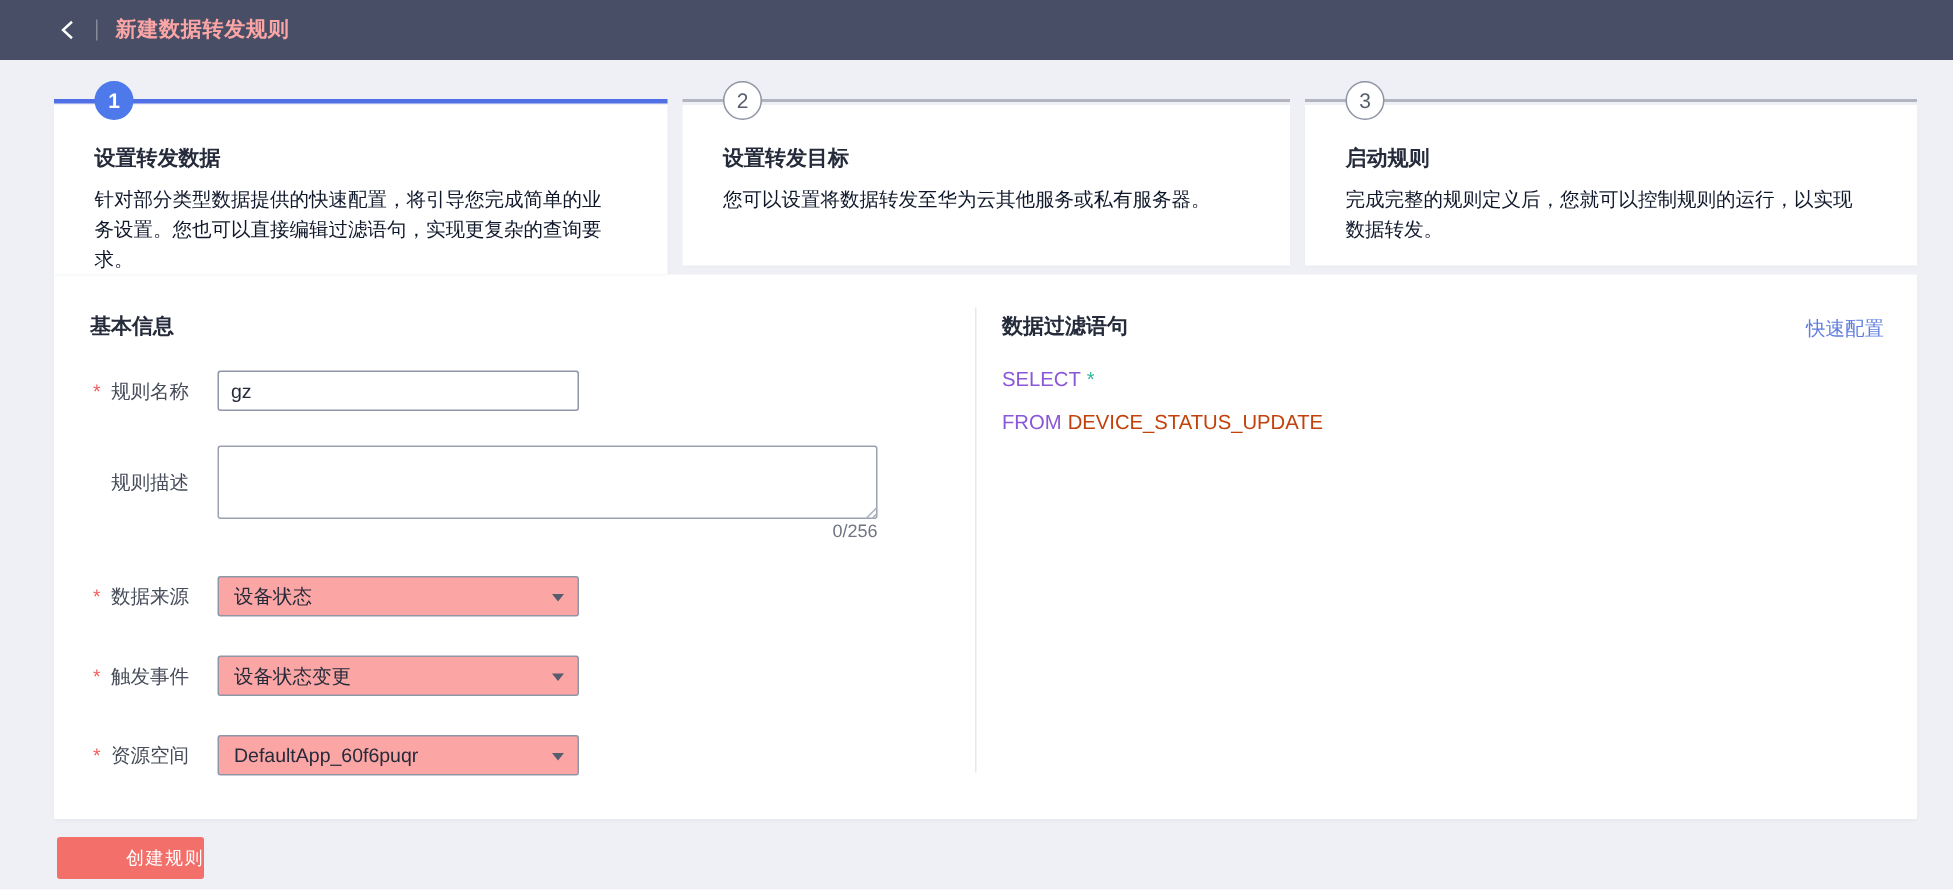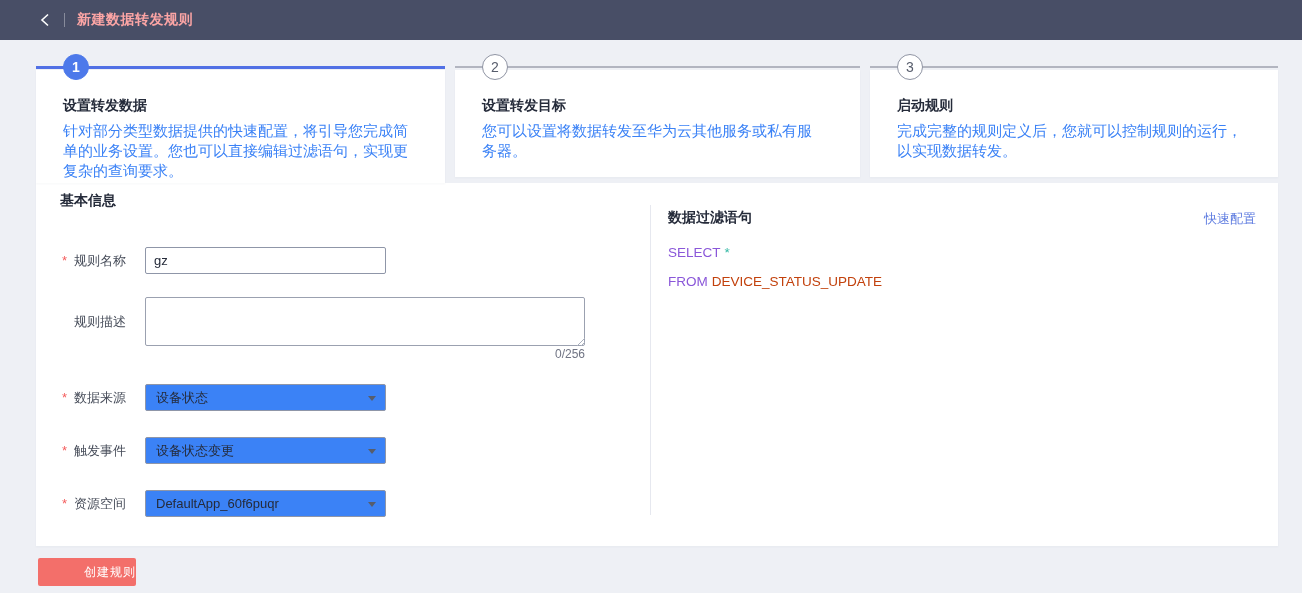--- a/index.html
+++ b/index.html
@@ -14,41 +14,41 @@
   .topbar-title { color:#fca5a5; font-size:14px; font-weight:bold; letter-spacing:0.5px; }
 
   
   .step-card { position:absolute; top:54px; }
   .step-card .card-body { position:absolute; top:16px; left:0; right:0; bottom:0; background:#fff; padding:27px 34px 0 27px; z-index:2; box-shadow:0 1px 2px rgba(60,70,100,0.04); }
   .step-line { position:absolute; top:12px; left:0; right:0; height:2px; background:#b2b5c0; z-index:1; }
   .step-card.active .step-line { height:3px; background:#5170e5; }
   .step-circle { position:absolute; top:0; left:27px; width:26px; height:26px; border-radius:50%; background:#fff; border:1px solid #8f94a3; color:#575d6c; font-size:14px; display:flex; align-items:center; justify-content:center; z-index:3; }
   .step-card.active .step-circle { background:#4d79ea; border-color:#4d79ea; color:#fff; font-weight:bold; }
   .step-title { font-size:14px; font-weight:bold; color:#252b3a; margin-bottom:8px; }
-  .step-desc { font-size:15px; color:#3b82f6; line-height:20px;font-family:Liberation Mono, monospace; }
+  .step-desc { font-size:13px; color:#0f172a; line-height:20px; }
 
   .step-1 { left:36px;  width:409px; height:129px; }
   .step-2 { left:455px; width:405px; height:123px; }
   .step-3 { left:870px; width:408px; height:123px; }
 
   
   .content { position:absolute; left:36px; top:183px; width:1242px; height:363px; background:#fff; box-shadow:0 1px 2px rgba(60,70,100,0.04); }
-  .section-title { position:absolute; left:24px; top:9px; font-size:14px; font-weight:bold; color:#252b3a; }
+  .section-title { position:absolute; left:24px; top:26px; font-size:14px; font-weight:bold; color:#252b3a; }
 
   .frow { position:absolute; display:flex; align-items:center; }
   .frow-label { position:absolute; left:26px; top:0; height:100%; display:flex; align-items:center; font-size:13px; color:#464c59; white-space:nowrap; }
   .req { color:#f45c5c; width:12px; display:inline-block; font-size:13px; }
   .req.hidden { visibility:hidden; }
 
   .text-input { position:absolute; left:109px; width:241px; height:27px; border:1px solid #8f96a8; border-radius:2px; padding:4px 8px; font-size:13px; color:#252b3a; font-family:"Liberation Sans", sans-serif; outline:none; background:#fff; }
   .textarea-box { position:absolute; left:109px; width:440px; height:49px; border:1px solid #9ba1b0; border-radius:2px; padding:4px 8px; font-size:13px; color:#252b3a; font-family:"Liberation Sans", sans-serif; resize:none; outline:none; background:#fff; }
   .resize-grip { position:absolute; left:541px; top:155px; width:8px; height:8px; }
   .counter { position:absolute; left:109px; top:164px; width:440px; text-align:right; font-size:12px; color:#707484; }
 
-  .select-box { position:absolute; left:109px; width:241px; height:27px; border:1px solid #8f96a8; border-radius:2px; background:#3b82f6; display:flex; align-items:center; padding:0 24px 0 10px; cursor:pointer; }
+  .select-box { position:absolute; left:109px; width:241px; height:27px; border:1px solid #8f96a8; border-radius:2px; background:#fca5a5; display:flex; align-items:center; padding:0 24px 0 10px; cursor:pointer; }
   .select-value { font-size:13px; color:#252b3a; overflow:hidden; white-space:nowrap; }
   .caret { position:absolute; right:9px; top:11px; width:0; height:0; border-left:4px solid transparent; border-right:4px solid transparent; border-top:5px solid #575d6c; }
 
   .row-name     { left:0; top:64px;  width:620px; height:27px; }
   .row-desc     { left:0; top:114px; width:620px; height:49px; }
   .row-source   { left:0; top:201px; width:620px; height:27px; }
   .row-trigger  { left:0; top:254px; width:620px; height:27px; }
   .row-space    { left:0; top:307px; width:620px; height:27px; }
 
   

